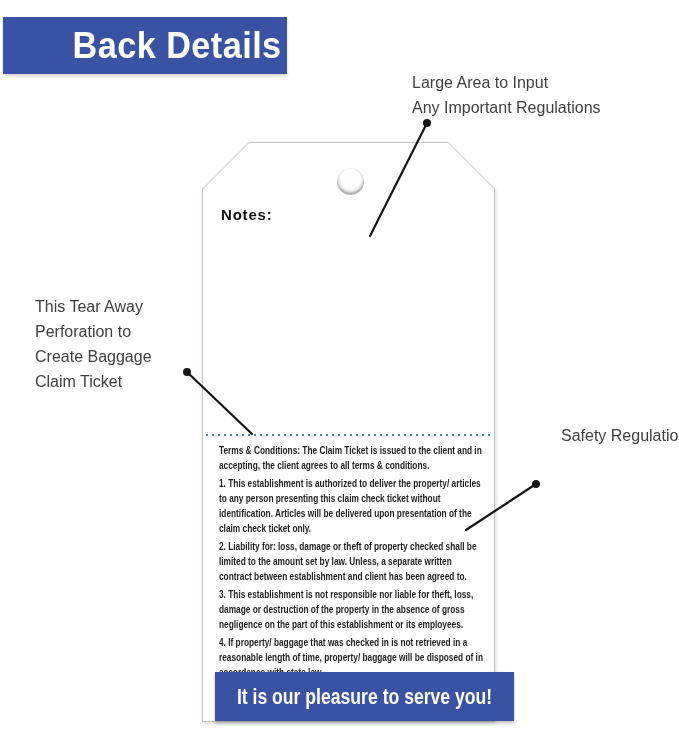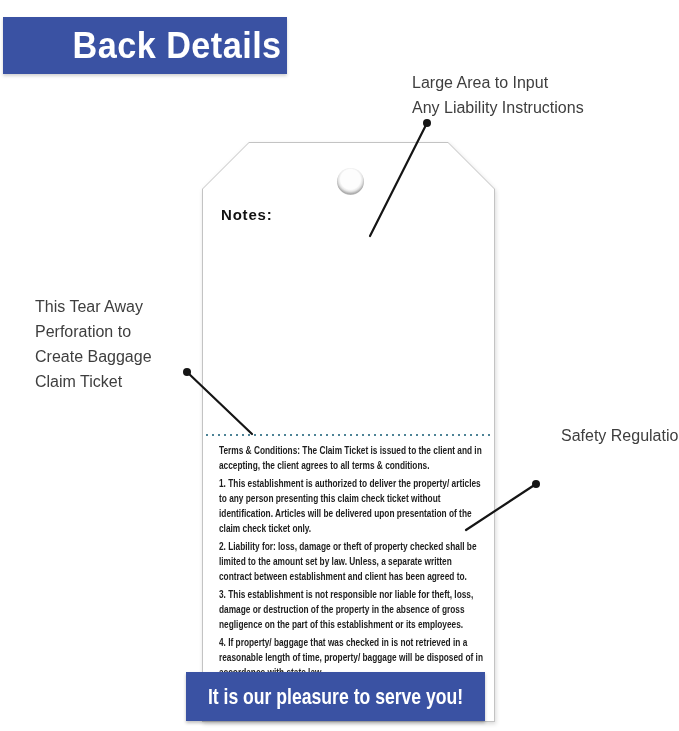--- a/index.html
+++ b/index.html
@@ -44,21 +44,21 @@
     background:repeating-linear-gradient(to right,#4d8396 0 2px,transparent 2px 6px);
   }
   .terms{
     position:absolute;left:16px;top:300px;width:352px;
     transform:scaleX(0.755);transform-origin:0 0;
     font-size:11px;line-height:15px;font-weight:bold;color:#1d1d1d;
   }
   .terms p{margin:0 0 3px 0;}
   
   .footer-band{
-    position:absolute;left:186px;top:672px;width:299px;height:49px;
+    position:absolute;left:215px;top:672px;width:299px;height:49px;
     display:flex;align-items:center;justify-content:center;
     box-shadow:0 2px 3px rgba(0,0,0,0.25);
   }
   .footer-band .footer-text{
     color:#ffffff;font-size:22px;font-weight:bold;white-space:nowrap;
     transform:scaleX(0.8);transform-origin:center;
   }
   
   .callout{
     position:absolute;color:#3e3e3e;font-size:16px;line-height:25px;
@@ -75,21 +75,21 @@
 <body>
 
 <div class="canvas">
 
   <div class="header-bar" style="background:#3a52a3;">
     <span class="title">Back Details</span>
   </div>
 
   <div class="callout callout-top-right">
     <div>Large Area to Input</div>
-    <div>Any Liability Instructions</div>
+    <div>Any Important Regulations</div>
   </div>
 
   <div class="callout callout-left">
     <div>This Tear Away</div>
     <div>Perforation to</div>
     <div>Create Baggage</div>
     <div>Claim Ticket</div>
   </div>
 
   <div class="callout callout-bottom-right">

